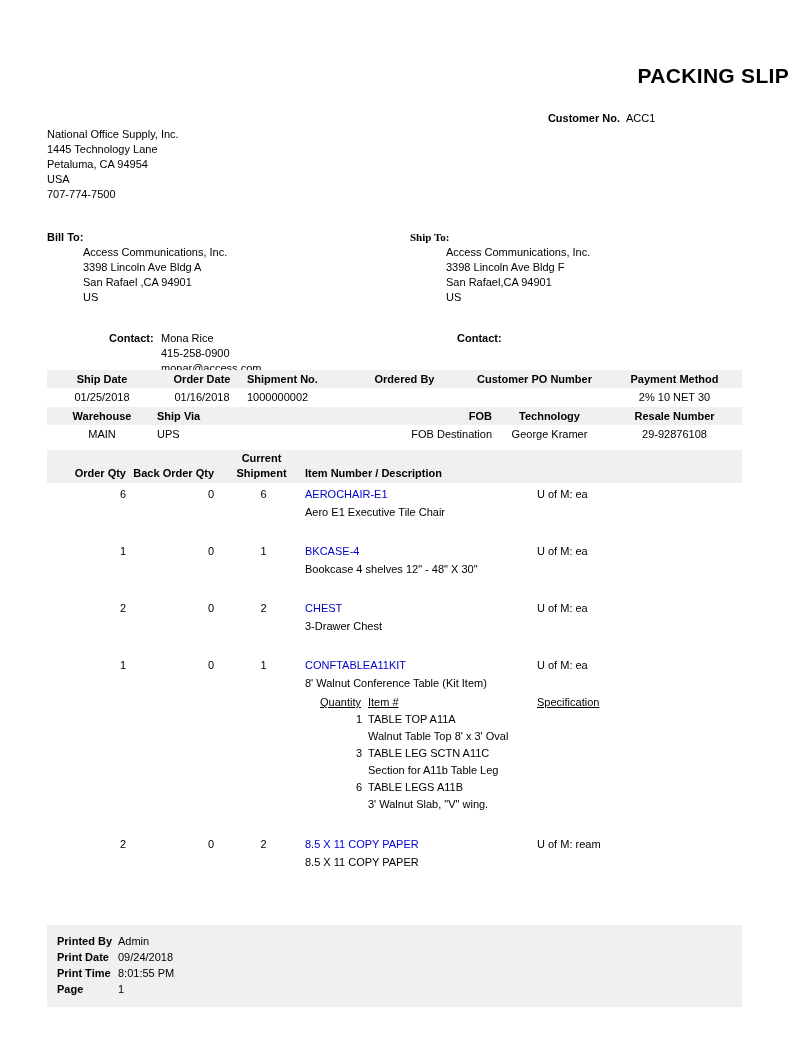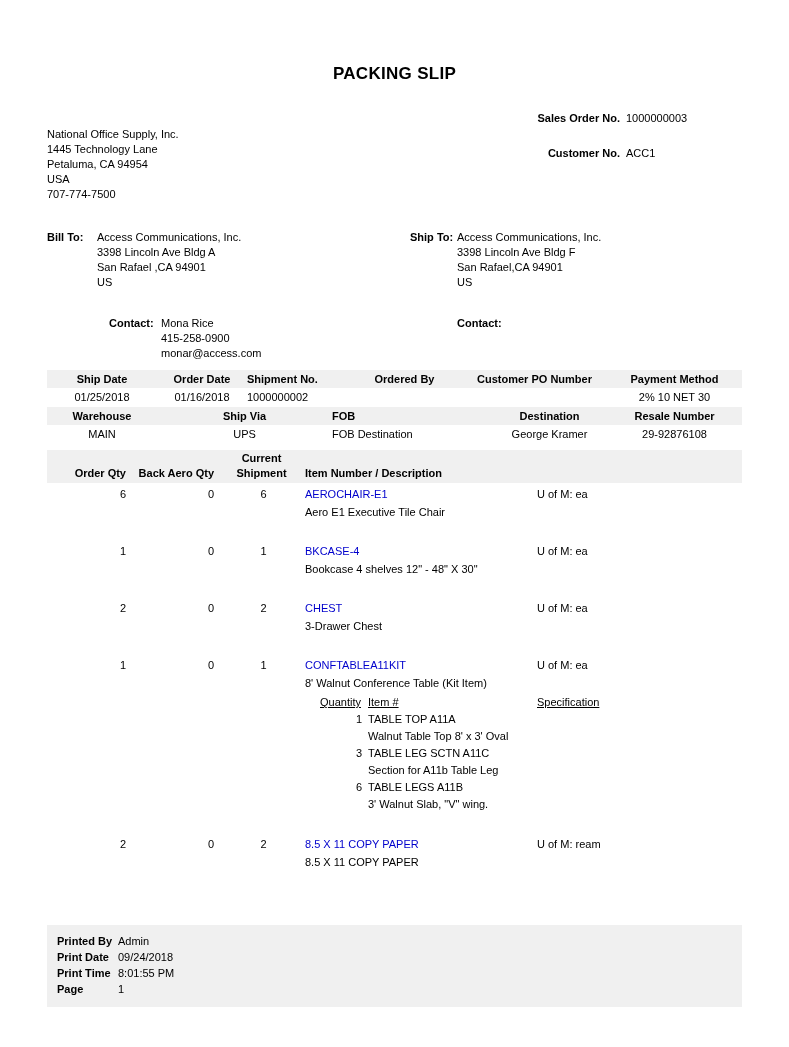--- a/index.html
+++ b/index.html
@@ -4,56 +4,56 @@
 <style>
   * { margin: 0; padding: 0; box-sizing: border-box; }
   html, body { background: #ffffff; }
   body { width: 789px; font-family: "Liberation Sans", sans-serif; }
   .page {
     position: relative; width: 789px; height: 1047px;
     background: #ffffff; color: #000; font-size: 11px; overflow: hidden;
   }
   .title {
     position: absolute; top: 64px; left: 0; width: 100%;
-    text-align: center; font-size: 17px; font-weight: bold; letter-spacing: .3px;
+    text-align: right; font-size: 21px; font-weight: bold; letter-spacing: .3px;
   }
   
   .company { position: absolute; top: 95px; left: 47px; line-height: 15px; margin-top: 32px; }
   
   .order-lines { position: absolute; top: 111px; left: 47px; width: 695px; }
   .order-line { display: flex; margin-bottom: 20px; line-height: 15px; }
   .ol-label { width: 573px; text-align: right; font-weight: bold; }
   .ol-value { margin-left: 6px; white-space: nowrap; }
   
   .parties { position: absolute; top: 230px; left: 47px; width: 695px; }
   .party { position: absolute; top: 0; }
   .party.bill { left: 0; }
   .party.ship { left: 363px; }
-  .party-row { display: flex; line-height: 15px; }
+  .party-row { display: flex; line-height: 15px; flex-direction: column; }
   .party-label { font-weight: bold; width: 50px; }
-  .ship .party-label { width: 47px; }
-  .party-address { line-height: 15px; }
+  .ship .party-label { width: 47px; font-family: Liberation Serif, serif; }
+  .party-address { line-height: 15px; margin-left: 36px; }
   .contact-row { display: flex; margin-top: 26px; line-height: 15px; }
   .bill .contact-row { margin-left: 62px; }
   .ship .contact-row { margin-left: 47px; }
   .contact-label { font-weight: bold; width: 44px; }
   .contact-lines { margin-left: 8px; line-height: 15px; }
   
   .info-tables { position: absolute; top: 370px; left: 47px; width: 695px; }
   .band { background: #f0f0f0; display: flex; height: 18px; align-items: center; font-weight: bold; }
   .band.second { margin-top: 1px; }
   .vals { display: flex; height: 18px; align-items: center; }
   .ship-c1, .log-c1 { width: 110px; text-align: center; }
   .ship-c2 { width: 90px;  text-align: center; }
   .ship-c3 { width: 100px; text-align: left; }
   .ship-c4 { width: 115px; text-align: center; }
   .ship-c5 { width: 145px; text-align: center; }
   .ship-c6 { width: 135px; text-align: center; }
-  .log-c2 { width: 175px; text-align: center; }
-  .log-c3 { width: 160px; text-align: left; }
+  .log-c2 { width: 175px; }
+  .log-c3 { width: 160px; text-align: right; }
   .log-c4 { width: 115px; text-align: center; }
   .log-c5 { width: 135px; text-align: center; }
   
   .items { position: absolute; top: 450px; left: 47px; width: 695px; }
   .items-header { background: #f0f0f0; padding: 1px 0 2px; font-weight: bold; }
   .ih-l1, .ih-l2 { display: flex; line-height: 15px; }
   .ih-l1 .sp { width: 175px; }
   .h-qty  { width: 85px; text-align: right; padding-right: 6px; }
   .h-back { width: 90px; text-align: right; padding-right: 8px; }
   .h-cur  { width: 83px; text-align: center; padding-right: 4px; }
@@ -96,24 +96,20 @@
   <div class="company">
     <div>National Office Supply, Inc.</div>
     <div>1445 Technology Lane</div>
     <div>Petaluma, CA 94954</div>
     <div>USA</div>
     <div>707-774-7500</div>
   </div>
 
   <div class="order-lines">
     <div class="order-line">
-      <span class="ol-label">Sales Order No.</span>
-      <span class="ol-value">1000000003</span>
-    </div>
-    <div class="order-line">
       <span class="ol-label">Customer No.</span>
       <span class="ol-value">ACC1</span>
     </div>
   </div>
 
   <div class="parties">
     <div class="party bill">
       <div class="party-row">
         <span class="party-label">Bill To:</span>
         <div class="party-address">
@@ -166,41 +162,41 @@
       <span class="ship-c2">01/16/2018</span>
       <span class="ship-c3">1000000002</span>
       <span class="ship-c4"></span>
       <span class="ship-c5"></span>
       <span class="ship-c6">2% 10 NET 30</span>
     </div>
     <div class="band second">
       <span class="log-c1">Warehouse</span>
       <span class="log-c2">Ship Via</span>
       <span class="log-c3">FOB</span>
-      <span class="log-c4">Destination</span>
+      <span class="log-c4">Technology</span>
       <span class="log-c5">Resale Number</span>
     </div>
     <div class="vals">
       <span class="log-c1">MAIN</span>
       <span class="log-c2">UPS</span>
       <span class="log-c3">FOB Destination</span>
       <span class="log-c4">George Kramer</span>
       <span class="log-c5">29-92876108</span>
     </div>
   </div>
 
   <div class="items">
     <div class="items-header">
       <div class="ih-l1">
         <span class="sp"></span>
         <span class="h-cur">Current</span>
       </div>
       <div class="ih-l2">
         <span class="h-qty">Order Qty</span>
-        <span class="h-back">Back Aero Qty</span>
+        <span class="h-back">Back Order Qty</span>
         <span class="h-cur">Shipment</span>
         <span class="h-item">Item Number / Description</span>
       </div>
     </div>
 
     <div class="items-body">
 
       <div class="item-row">
         <div class="c-qty">6</div>
         <div class="c-back">0</div>

